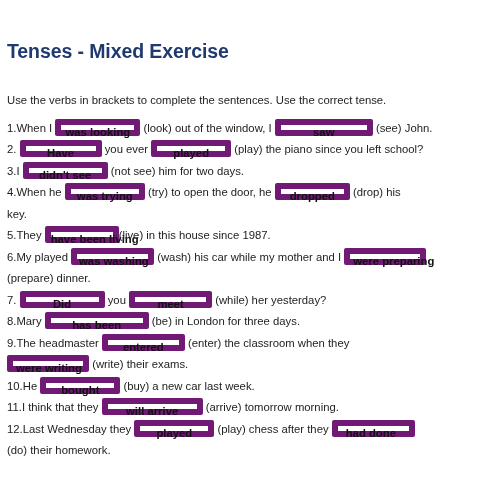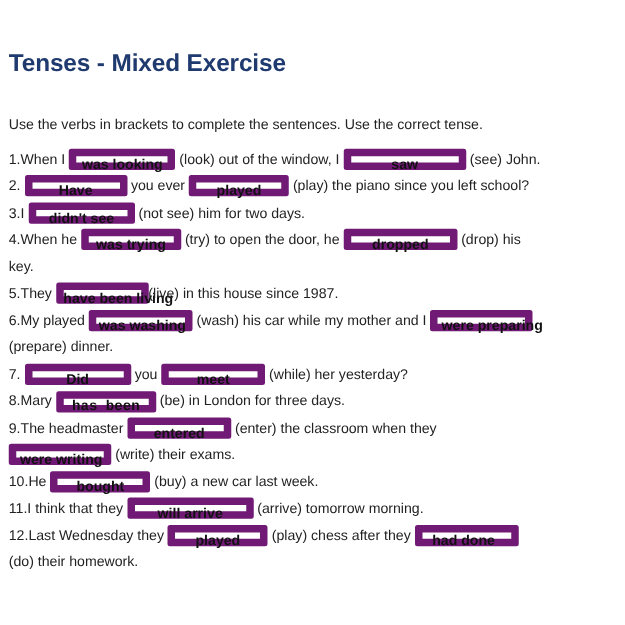--- a/index.html
+++ b/index.html
@@ -95,27 +95,27 @@
 <div class="page">
 
   <h1 class="worksheet-title">Tenses - Mixed Exercise</h1>
 
   <p class="instructions">Use the verbs in brackets to complete the sentences. Use the correct tense.</p>
 
   <div class="q-list">
       <div class="q-item"><span class="seg">1.</span><span class="seg">When I </span><span class="answer-box" style="width: 85px;">was looking</span><span class="seg"> (look) out of the window, I </span><span class="answer-box" style="width: 98px;">saw</span><span class="seg"> (see) John.</span></div>
       <div class="q-item"><span class="seg">2.</span><span class="seg"> </span><span class="answer-box" style="width: 82px;">Have</span><span class="seg"> you ever </span><span class="answer-box" style="width: 80px;">played</span><span class="seg"> (play) the piano since you left school?</span></div>
       <div class="q-item"><span class="seg">3.</span><span class="seg">I </span><span class="answer-box" style="width: 85px;">didn't see</span><span class="seg"> (not see) him for two days.</span></div>
-      <div class="q-item"><span class="seg">4.</span><span class="seg">When he </span><span class="answer-box" style="width: 80px; text-align: center;">was trying</span><span class="seg"> (try) to open the door, he </span><span class="answer-box" style="width: 91px;">dropped</span><span class="seg"> (drop) his</span></div>
+      <div class="q-item"><span class="seg">4.</span><span class="seg">When he </span><span class="answer-box" style="width: 80px; text-align: center;">was trying</span><span class="seg"> (try) to open the door, he </span><span class="answer-box" style="width: 75px;">dropped</span><span class="seg"> (drop) his</span></div>
       <div class="q-item"><span class="seg">key.</span></div>
       <div class="q-item"><span class="seg">5.</span><span class="seg">They </span><span class="answer-box overflow-box" style="width: 74px;"><span>have been living</span></span><span class="seg">(live) in this house since 1987.</span></div>
       <div class="q-item"><span class="seg">6.</span><span class="seg">My played </span><span class="answer-box" style="width: 83px;">was washing</span><span class="seg"> (wash) his car while my mother and I </span><span class="answer-box tight" style="width: 82px;">were preparing</span></div>
       <div class="q-item"><span class="seg">(prepare) dinner.</span></div>
       <div class="q-item"><span class="seg">7.</span><span class="seg"> </span><span class="answer-box" style="width: 85px;">Did</span><span class="seg"> you </span><span class="answer-box" style="width: 83px;">meet</span><span class="seg"> (while) her yesterday?</span></div>
-      <div class="q-item"><span class="seg">8.</span><span class="seg">Mary </span><span class="answer-box" style="width: 80px; font-family: Liberation Mono, monospace;">has been</span><span class="seg"> (be) in London for three days.</span></div>
+      <div class="q-item"><span class="seg">8.</span><span class="seg">Mary </span><span class="answer-box" style="width: 104px;">has been</span><span class="seg"> (be) in London for three days.</span></div>
       <div class="q-item"><span class="seg">9.</span><span class="seg">The headmaster </span><span class="answer-box" style="width: 83px;">entered</span><span class="seg"> (enter) the classroom when they</span></div>
       <div class="q-item"><span class="answer-box tight" style="width: 82px;">were writing</span><span class="seg"> (write) their exams.</span></div>
       <div class="q-item"><span class="seg">10.</span><span class="seg">He </span><span class="answer-box" style="width: 80px;">bought</span><span class="seg"> (buy) a new car last week.</span></div>
       <div class="q-item"><span class="seg">11.</span><span class="seg">I think that they </span><span class="answer-box" style="width: 101px;">will arrive</span><span class="seg"> (arrive) tomorrow morning.</span></div>
       <div class="q-item"><span class="seg">12.</span><span class="seg">Last Wednesday they </span><span class="answer-box" style="width: 80px;">played</span><span class="seg"> (play) chess after they </span><span class="answer-box leftal" style="width: 83px;">had done</span></div>
       <div class="q-item"><span class="seg">(do) their homework.</span></div>
     </div>
 
 </div>
 

